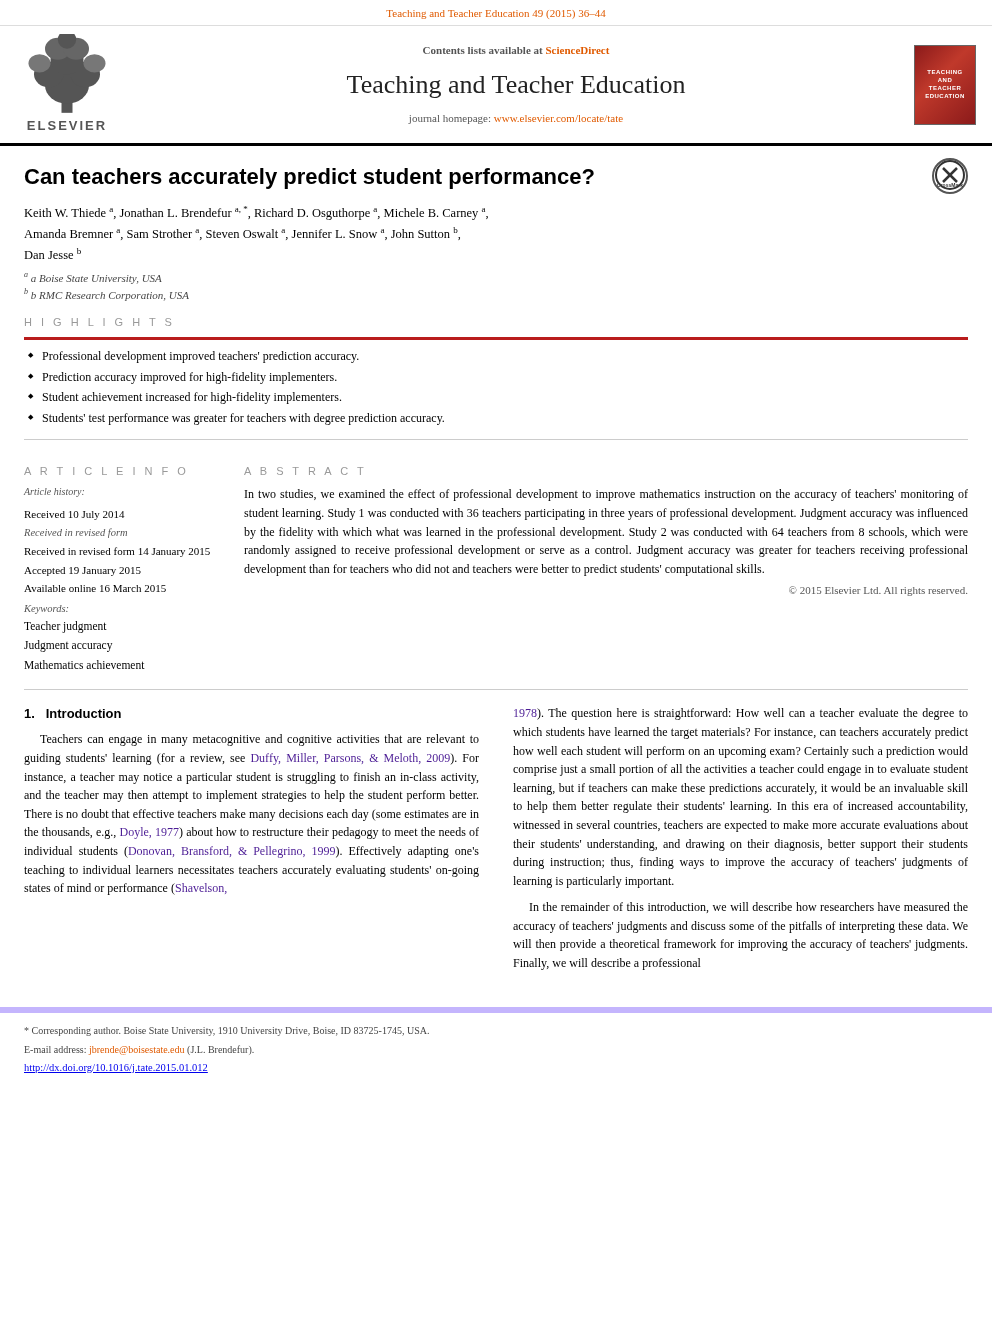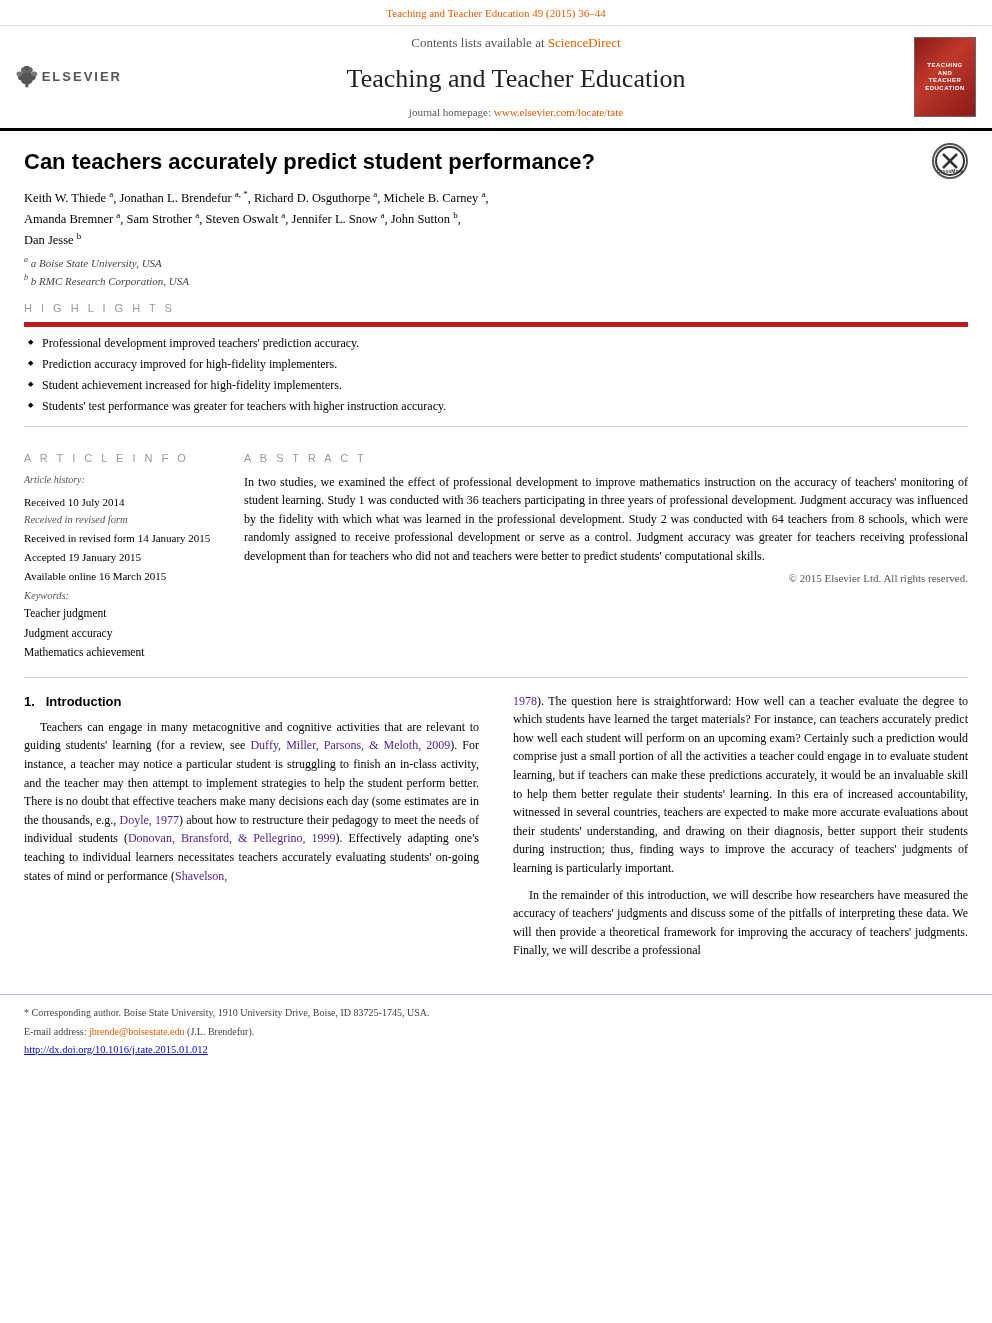--- a/index.html
+++ b/index.html
@@ -30,43 +30,44 @@
       display: flex;
       align-items: stretch;
       border-bottom: 3px solid #000;
       padding: 8px 12px;
       gap: 10px;
     }
     .journal-header-logo {
       width: 110px;
       flex-shrink: 0;
       display: flex;
-      flex-direction: row;
+      flex-direction: column;
       align-items: center;
       justify-content: center;
     }
     .elsevier-text {
       font-size: 13px;
       font-weight: bold;
       letter-spacing: 2px;
       color: #555;
       text-align: center;
       font-family: Arial, sans-serif;
     }
     .journal-header-center {
       flex: 1;
       text-align: center;
       display: flex;
       flex-direction: column;
       justify-content: center;
       gap: 4px;
     }
     .contents-line {
-      font-size: 13px;
-      color: #555;
+      font-size: 11px;
+      color: #555;
+      font-weight: bold;
     }
     .contents-line a {
       color: #e05a00;
       text-decoration: none;
     }
     .journal-title {
       font-size: 26px;
       font-weight: normal;
       font-family: "Times New Roman", serif;
       color: #222;
@@ -173,21 +174,21 @@
     .section-header {
       font-size: 11px;
       letter-spacing: 3px;
       color: #999;
       font-family: Arial, sans-serif;
       font-weight: normal;
       margin-bottom: 6px;
       margin-top: 12px;
     }
     .highlights-box {
-      border-top: 5px solid #b91c1c;
+      border-top: 3px solid #b91c1c;
       border-bottom: 1px solid #ccc;
       padding: 8px 4px;
       margin-bottom: 12px;
     }
     .highlight-item {
       font-size: 12px;
       margin-bottom: 4px;
       padding-left: 14px;
       position: relative;
       line-height: 1.4;
@@ -289,21 +290,21 @@
       text-indent: 0;
     }
     .ref-link {
       color: #4c1d95;
       text-decoration: none;
     }
 
     
     .article-footer {
       padding: 10px 24px 10px;
-      border-top: 1px solid #c4b5fd;
+      border-top: 6px solid #c4b5fd;
       margin-top: 10px;
     }
     .footnote {
       font-size: 10px;
       line-height: 1.5;
       color: #444;
       margin-bottom: 4px;
     }
     .footnote a {
       color: #e05a00;
@@ -399,21 +400,21 @@
     <div class="affiliations">
       <sup>a</sup> <span>a Boise State University, USA</span><br>
       <sup>b</sup> <span>b RMC Research Corporation, USA</span>
     </div>
 
     <div class="section-header">H I G H L I G H T S</div>
     <div class="highlights-box">
       <div class="highlight-item">Professional development improved teachers' prediction accuracy.</div>
       <div class="highlight-item">Prediction accuracy improved for high-fidelity implementers.</div>
       <div class="highlight-item">Student achievement increased for high-fidelity implementers.</div>
-      <div class="highlight-item">Students' test performance was greater for teachers with higher instruction accuracy.</div>
+      <div class="highlight-item">Students' test performance was greater for teachers with degree prediction accuracy.</div>
     </div>
 
     <div class="two-col">
       <div class="col-left">
         <div class="section-header">A R T I C L E  I N F O</div>
         <div class="article-info-label">Article history:</div>
         <div class="article-history">
           <div>Received 10 July 2014</div>
           <div style="font-style:italic;color:#555;font-size:10.5px;">Received in revised form</div>
           <div style="font-size:11px;">Received in revised form 14 January 2015</div>

